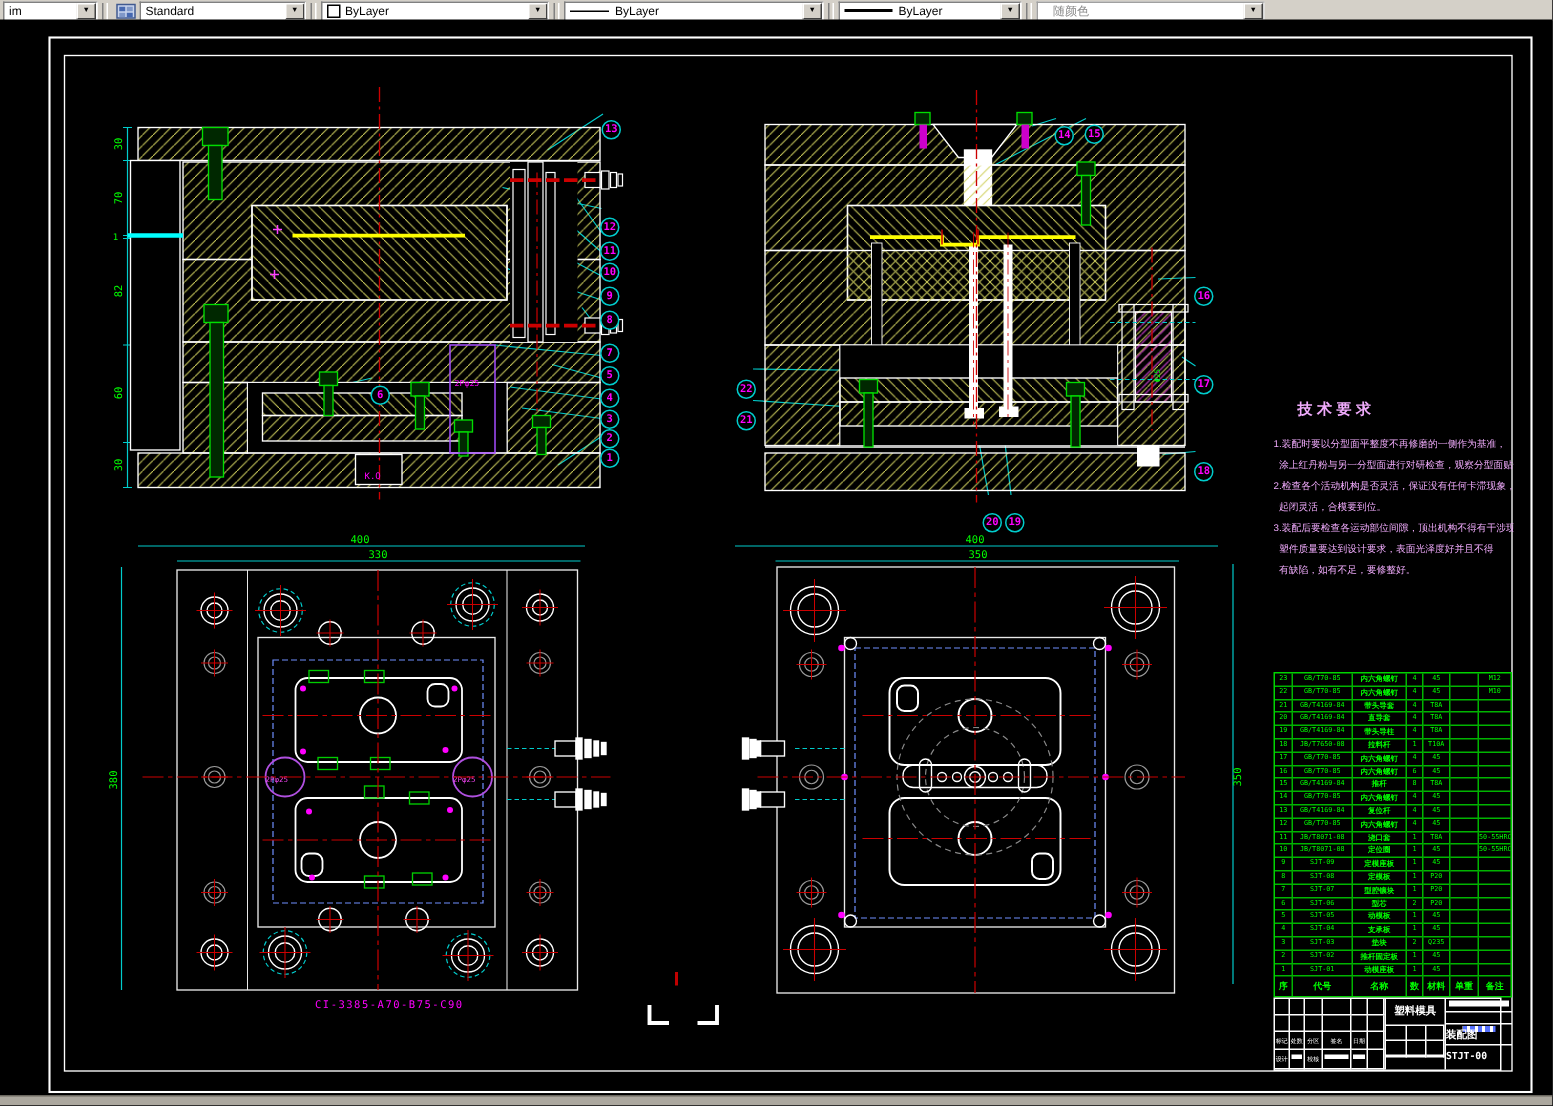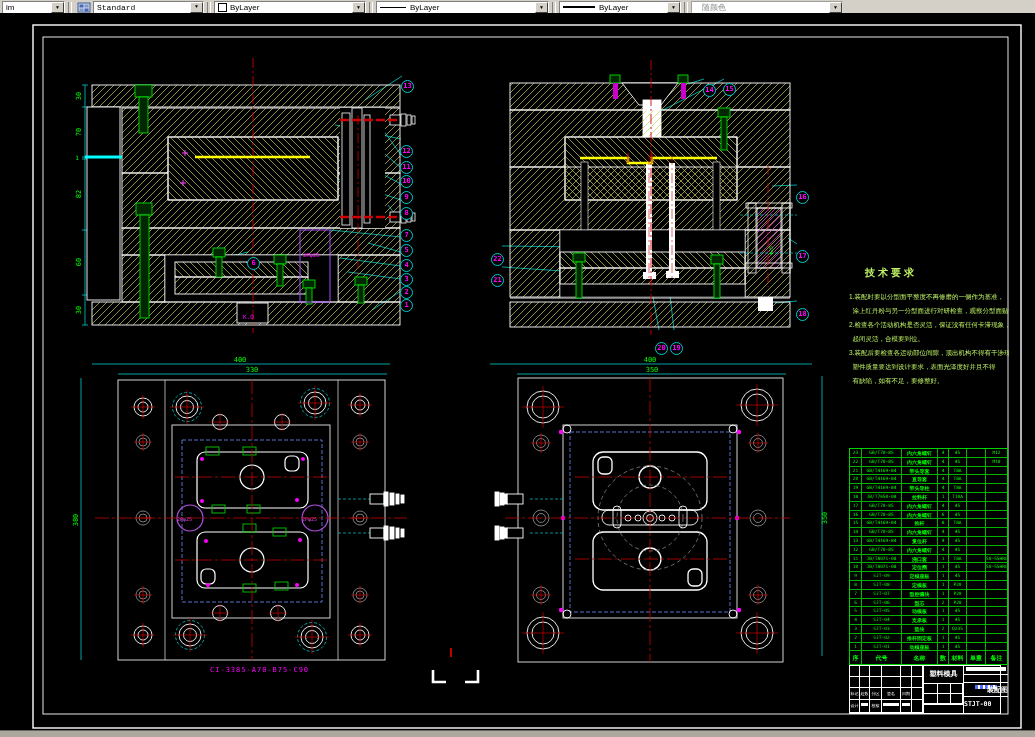--- a/index.html
+++ b/index.html
@@ -20,21 +20,21 @@
   .tbicon{width:14px;height:11px;margin:0 2px;flex:none;}
   
   #canvas{position:absolute;left:0;top:13px;width:1035px;height:724px;background:#000;}
   #canvas svg{position:absolute;}
   #bottomstrip{position:absolute;left:0;bottom:0;width:1035px;height:6px;background:#aca89f;border-top:1px solid #6a675f;}
   
   .balloon{position:absolute;width:11px;height:11px;border:1px solid #00cccc;border-radius:50%;
            color:#ff00ff;font:bold 7px "DejaVu Sans Mono",monospace;line-height:11px;text-align:center;
            background:#000;}
   
-  #techreq{position:absolute;left:849px;top:253px;width:160px;color:#bef264;}
+  #techreq{position:absolute;left:849px;top:253px;width:160px;color:#f0abfc;}
   #techreq .title{font:bold 10px "DejaVu Sans",sans-serif;letter-spacing:3px;margin:0 0 10px 16px;}
   .tech-line{font-size:6.5px;line-height:14px;white-space:pre;overflow:hidden;}
   
   #partcode{position:absolute;left:210px;top:653px;color:#ff00ff;font:7px "DejaVu Sans Mono",monospace;letter-spacing:1px;}
   
   #bom{position:absolute;left:849px;top:435px;width:159px;border:1px solid #00d400;box-sizing:border-box;}
   .bom-row{display:grid;grid-template-columns:12px 40px 36px 11px 18px 19px auto;height:8.8px;}
   .bom-row>span{border-right:1px solid #00b400;border-bottom:1px solid #00b400;box-sizing:border-box;
      color:#00ff00;font:4.5px "DejaVu Sans Mono",monospace;line-height:8.5px;text-align:center;
      overflow:hidden;white-space:nowrap;}
@@ -56,42 +56,42 @@
               line-height:17px;text-align:center;overflow:hidden;}
   #tbmid .sub{display:grid;grid-template-columns:14px 13px auto;grid-template-rows:10px 10px auto;}
   #tbmid .sub>div{border-right:1px solid #fff;border-bottom:1px solid #fff;box-sizing:border-box;font-size:3.5px;overflow:hidden;}
   #tbright{position:absolute;left:113px;top:0;width:45px;height:47px;border-left:1px solid #fff;box-sizing:border-box;}
   #tbright .bar{height:8px;border-bottom:1px solid #fff;box-sizing:border-box;}
   #tbright .bar .fill{background:#fff;height:4px;margin:1px 2px;}
   #tbright .logo{height:8px;border-bottom:1px solid #fff;box-sizing:border-box;text-align:center;}
   #tbright .logo .mk{display:inline-block;width:22px;height:4px;margin-top:1px;
        background:repeating-linear-gradient(90deg,#5570ff 0 3px,#fff 3px 5px);}
   #tbright .nm{height:14px;border-bottom:1px solid #fff;box-sizing:border-box;
-       font:bold 7px "DejaVu Sans",sans-serif;line-height:14px;text-align:right;overflow:hidden;}
+       font:bold 7px "DejaVu Sans",sans-serif;line-height:14px;text-align:left;overflow:hidden;}
   #tbright .cd{height:15px;font:bold 6.5px "DejaVu Sans Mono",monospace;line-height:15px;text-align:left;overflow:hidden;}
 </style>
 </head>
 <body>
 
 <div id="screen">
 
   <div id="toolbar">
     <div class="combo" style="width:58px;margin-left:2px;">
       <span>im</span>
       <span class="arr">▼</span>
     </div>
     <div class="tsep"></div>
     <svg class="tbicon" viewBox="0 0 14 11">
       <rect x="1" y="1" width="12" height="9" fill="#c8d4ec" stroke="#405a90" stroke-width="1"></rect>
       <rect x="2.5" y="2.5" width="4" height="3" fill="#4668b0"></rect>
       <rect x="7.5" y="2.5" width="4" height="3" fill="#8098c8"></rect>
       <rect x="2.5" y="6.5" width="4" height="3" fill="#8098c8"></rect>
       <rect x="7.5" y="6.5" width="4" height="3" fill="#4668b0"></rect>
     </svg>
-    <div class="combo" style="width:106px;font-family:Liberation Mono, monospace;">
+    <div class="combo" style="width:106px;">
       <span>Standard</span>
       <span class="arr">▼</span>
     </div>
     <div class="tsep"></div>
     <div class="combo" style="width:147px;">
       <span class="swatch"></span>
       <span>ByLayer</span>
       <span class="arr">▼</span>
     </div>
     <div class="tsep"></div>

